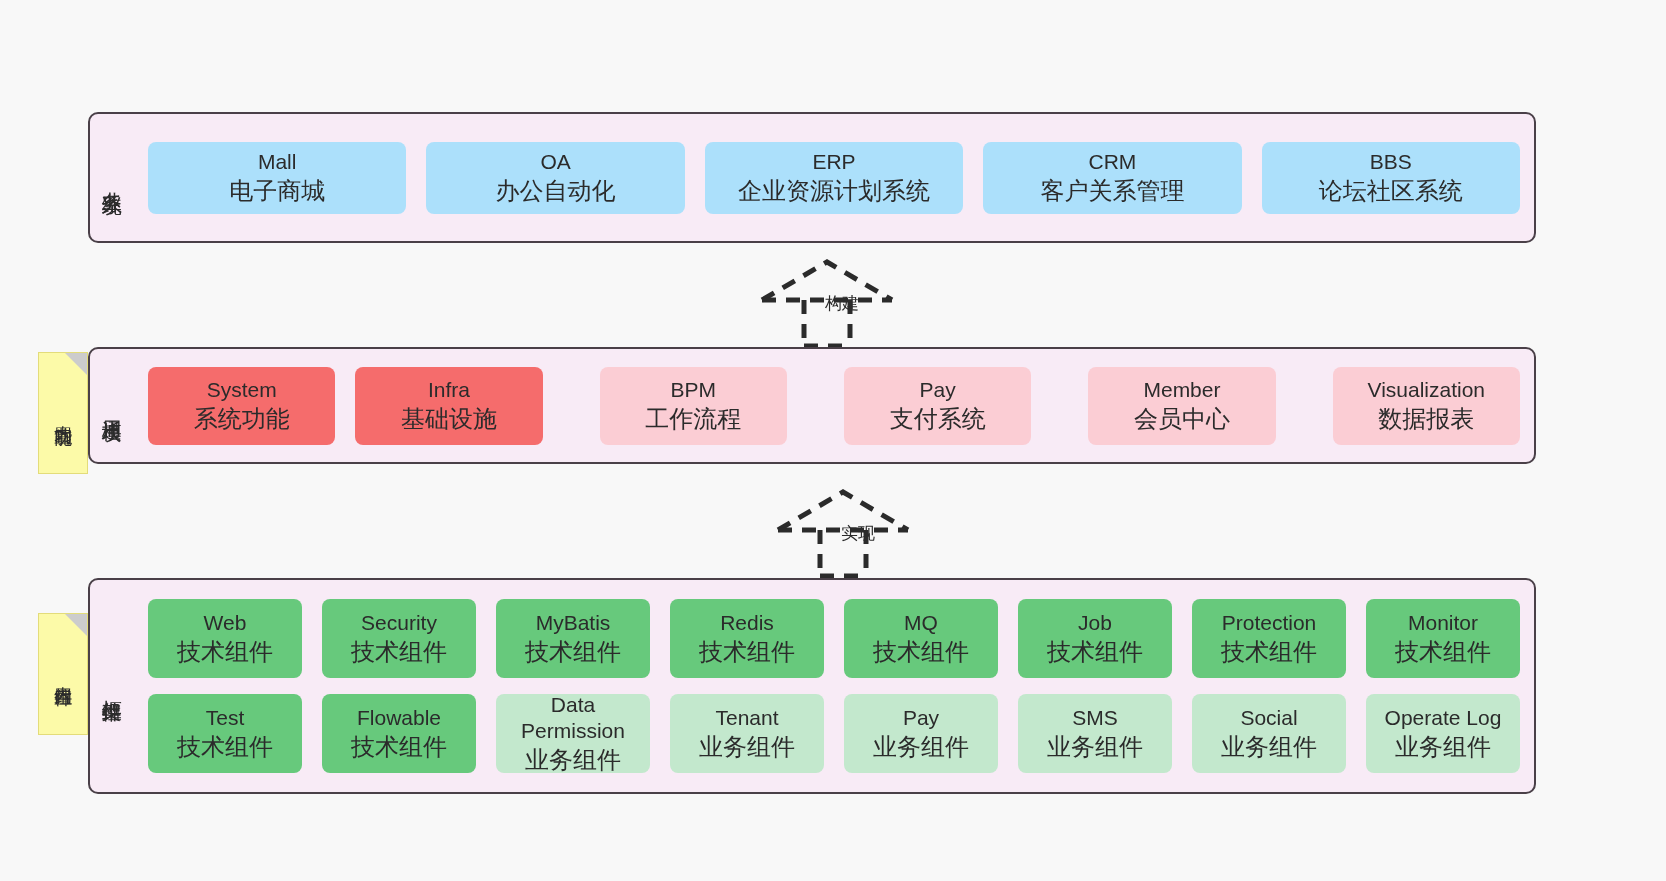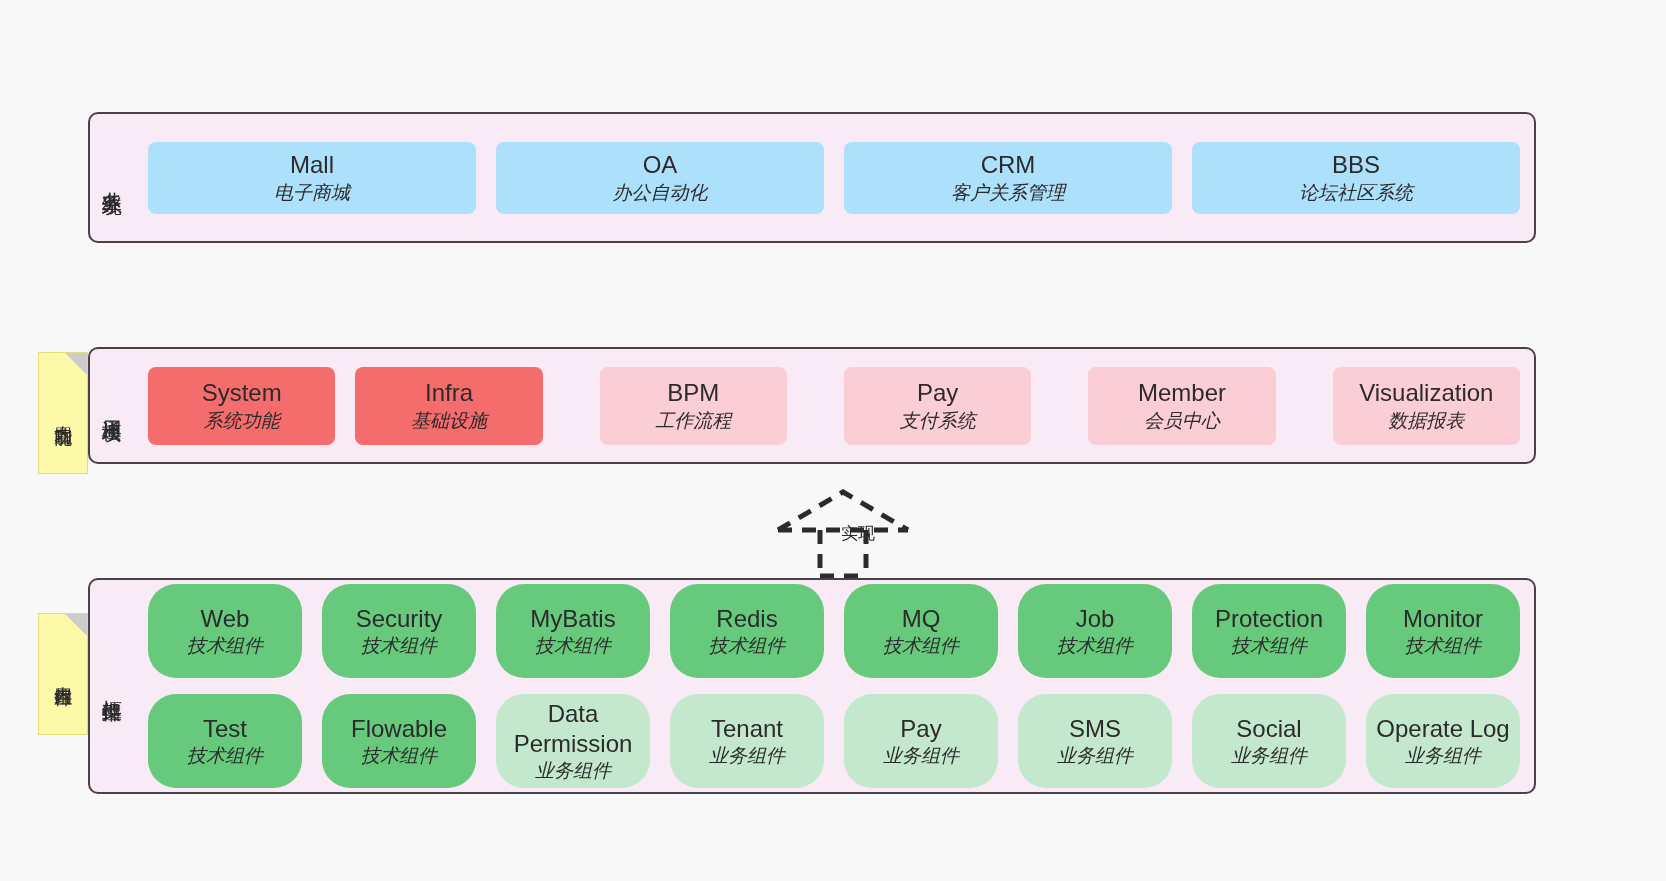--- a/index.html
+++ b/index.html
@@ -59,41 +59,41 @@
     display: flex;
     flex-direction: column;
     align-items: center;
     justify-content: center;
     text-align: center;
     color: #2b2b2b;
     line-height: 1.26;
     padding: 6px 4px;
     user-select: none;
   }
-  .card .t1 { font-size: 24px; }
-  .card .t2 { font-size: 19px; font-style: italic; }
+  .card .t1 { font-size: 21px; }
+  .card .t2 { font-size: 24px; }
 
   
   .c-blue      { background: #ace0fb; }
   .c-red       { background: #f56c6c; }
   .c-pink      { background: #fbcdd4; margin-left: 37px; }
   .c-green     { background: #67c97c; }
   .c-greenlite { background: #c3e8cd; }
 
   
   #layer-business { left: 88px; top: 112px; width: 1448px; height: 131px; }
   #layer-business .card { height: 72px; }
 
   
   #layer-common { left: 88px; top: 347px; width: 1448px; height: 117px; }
   #layer-common .card { height: 78px; }
 
   
   #layer-framework { left: 88px; top: 578px; width: 1448px; height: 216px; }
-  #layer-framework .card { height: 94px; border-radius: 28px; }
+  #layer-framework .card { height: 79px; }
 
   
   .sticky {
     position: absolute;
     width: 50px;
     background: #fcfaa8;
     border: 1px solid #e3dc7a;
     display: flex;
     align-items: center;
     justify-content: center;
@@ -147,31 +147,45 @@
       <div class="row">
         <div class="card c-blue">
           <div class="t1">Mall</div>
           <div class="t2">电子商城</div>
         </div>
         <div class="card c-blue">
           <div class="t1">OA</div>
           <div class="t2">办公自动化</div>
         </div>
         <div class="card c-blue">
+          <div class="t1">ERP</div>
+          <div class="t2">企业资源计划系统</div>
+        </div>
+        <div class="card c-blue">
           <div class="t1">CRM</div>
           <div class="t2">客户关系管理</div>
         </div>
         <div class="card c-blue">
           <div class="t1">BBS</div>
           <div class="t2">论坛社区系统</div>
         </div>
       </div>
     </div>
   </div>
 
+  <div class="connector" id="connector-build">
+    <svg viewBox="0 0 200 100" xmlns="http://www.w3.org/2000/svg">
+      <polyline points="20,48 85,10 150,48" fill="none" stroke="#2b2b2b" stroke-width="5" stroke-dasharray="14,10" stroke-linecap="butt"></polyline>
+      <polyline points="20,48 150,48" fill="none" stroke="#2b2b2b" stroke-width="5" stroke-dasharray="14,10"></polyline>
+      <line x1="62" y1="48" x2="62" y2="96" stroke="#2b2b2b" stroke-width="5" stroke-dasharray="14,10"></line>
+      <line x1="108" y1="48" x2="108" y2="96" stroke="#2b2b2b" stroke-width="5" stroke-dasharray="14,10"></line>
+      <line x1="62" y1="94" x2="108" y2="94" stroke="#2b2b2b" stroke-width="5" stroke-dasharray="14,10"></line>
+    </svg>
+    <div class="conn-label">构建</div>
+  </div>
 
   <div class="sticky" id="sticky-common">
     <span>内置功能</span>
     <span class="fold"></span>
   </div>
 
   <div class="layer" id="layer-common">
     <div class="layer-title">通用模块</div>
     <div class="layer-body">
       <div class="row">

